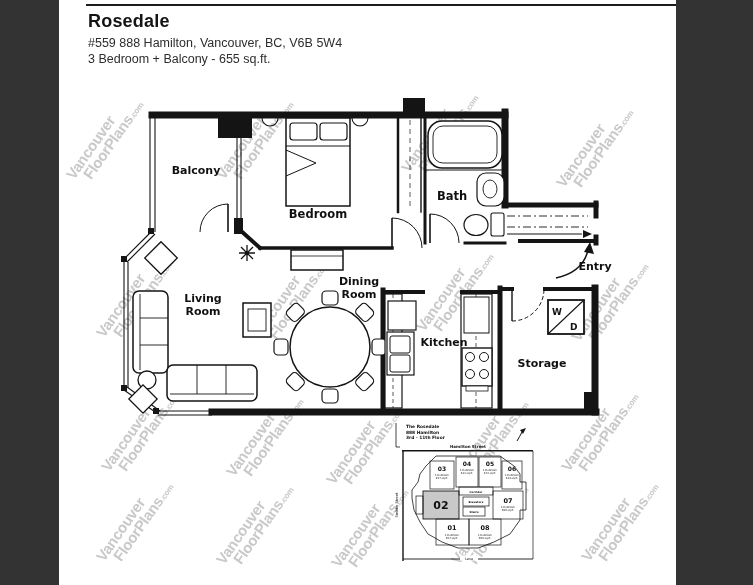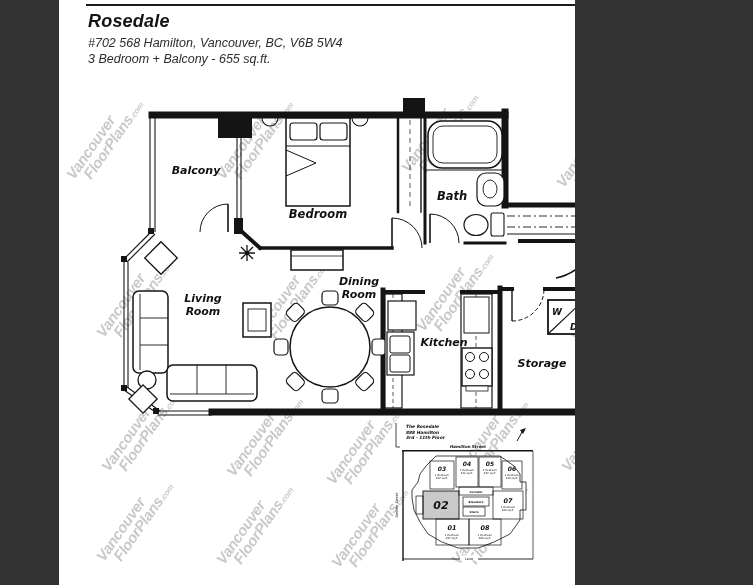--- a/index.html
+++ b/index.html
@@ -1,18 +1,18 @@
 <!DOCTYPE html>
 <html><head>
 <meta charset="utf-8">
 <style>
   html,body{margin:0;padding:0;}
   body{width:753px;height:585px;background:#333333;overflow:hidden;position:relative;
        font-family:"Liberation Sans","DejaVu Sans",sans-serif;}
-  .page{position:absolute;left:59px;top:0;width:516px;height:585px;background:#ffffff;overflow:hidden;font-style:italic;}
+  .page{position:absolute;left:59px;top:0;width:617px;height:585px;background:#ffffff;overflow:hidden;}
   .topline{position:absolute;left:27px;right:0;top:4px;height:2px;background:#1c1c1c;}
   .header{position:absolute;left:29px;top:11px;}
   .title{font-size:18px;font-weight:bold;color:#141414;margin:0 0 3px 0;letter-spacing:.2px;}
   .sub{font-size:12.5px;color:#2d2d2d;line-height:1.3;}
   
   .wm{position:absolute;transform:translate(-50%,-50%) rotate(-55deg);
       color:#c9c9c9;font-weight:bold;line-height:.95;white-space:nowrap;pointer-events:none;}
   .wm .l1{display:block;font-size:15px;letter-spacing:-.3px;}
   .wm .l2{display:block;font-size:15px;letter-spacing:-.3px;margin-left:10px;}
   .wm .c{font-size:8px;}
@@ -23,21 +23,21 @@
   svg text.thin{font-weight:normal;}
 </style>
 </head>
 <body>
 
 <div class="page">
   <div class="topline"></div>
 
   <div class="header">
     <div class="title">Rosedale</div>
-    <div class="sub">#702 568 Hamilton, Vancouver, BC, V6B 5W4</div>
+    <div class="sub">#559 888 Hamilton, Vancouver, BC, V6B 5W4</div>
     <div class="sub">3 Bedroom + Balcony - 655 sq.ft.</div>
   </div>
 
   <div id="wm-layer">
       <div class="wm" style="left: 46px; top: 140px; color: rgb(201, 201, 201);">
         <span class="l1">Vancouver</span>
         <span class="l2"><span>FloorPlans</span><span class="c">.com</span></span>
       </div>
       <div class="wm" style="left: 196px; top: 140px; color: rgb(201, 201, 201);">
         <span class="l1">Vancouver</span>

